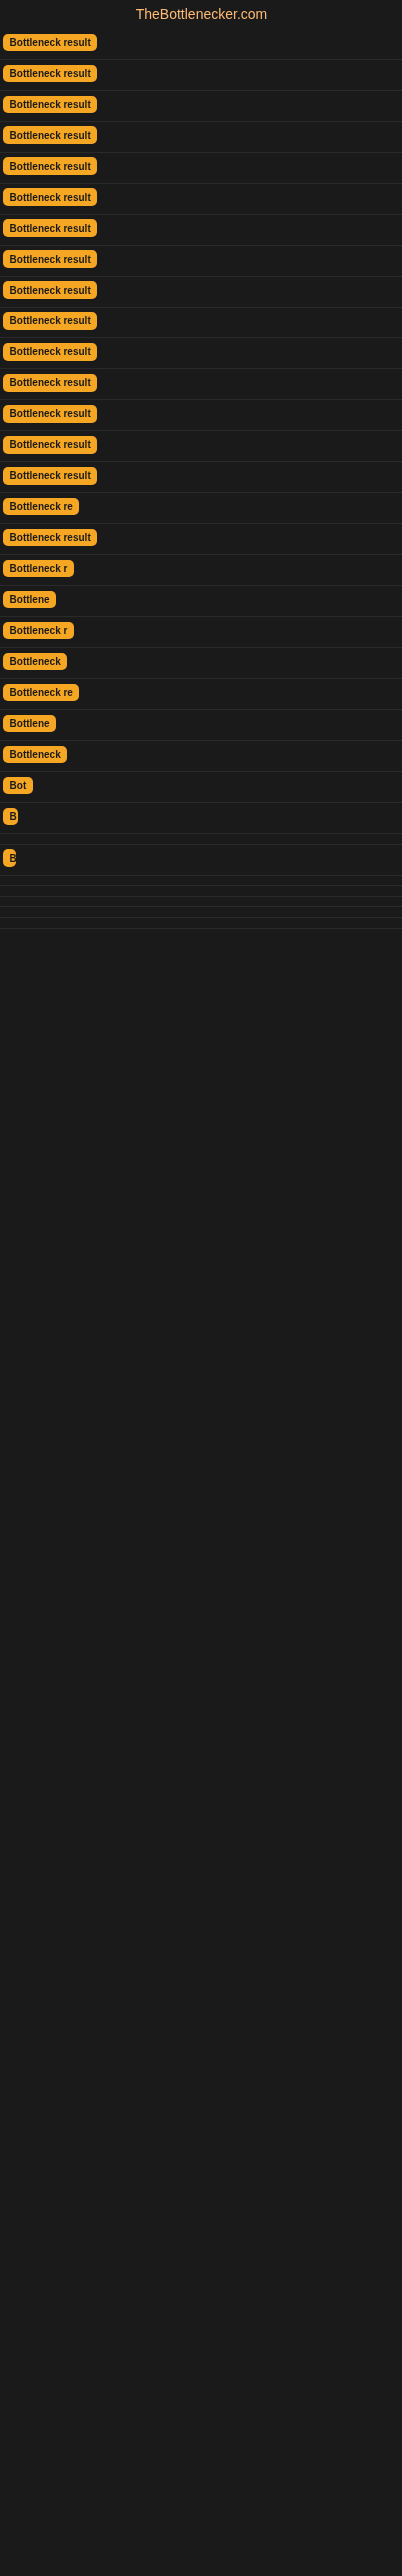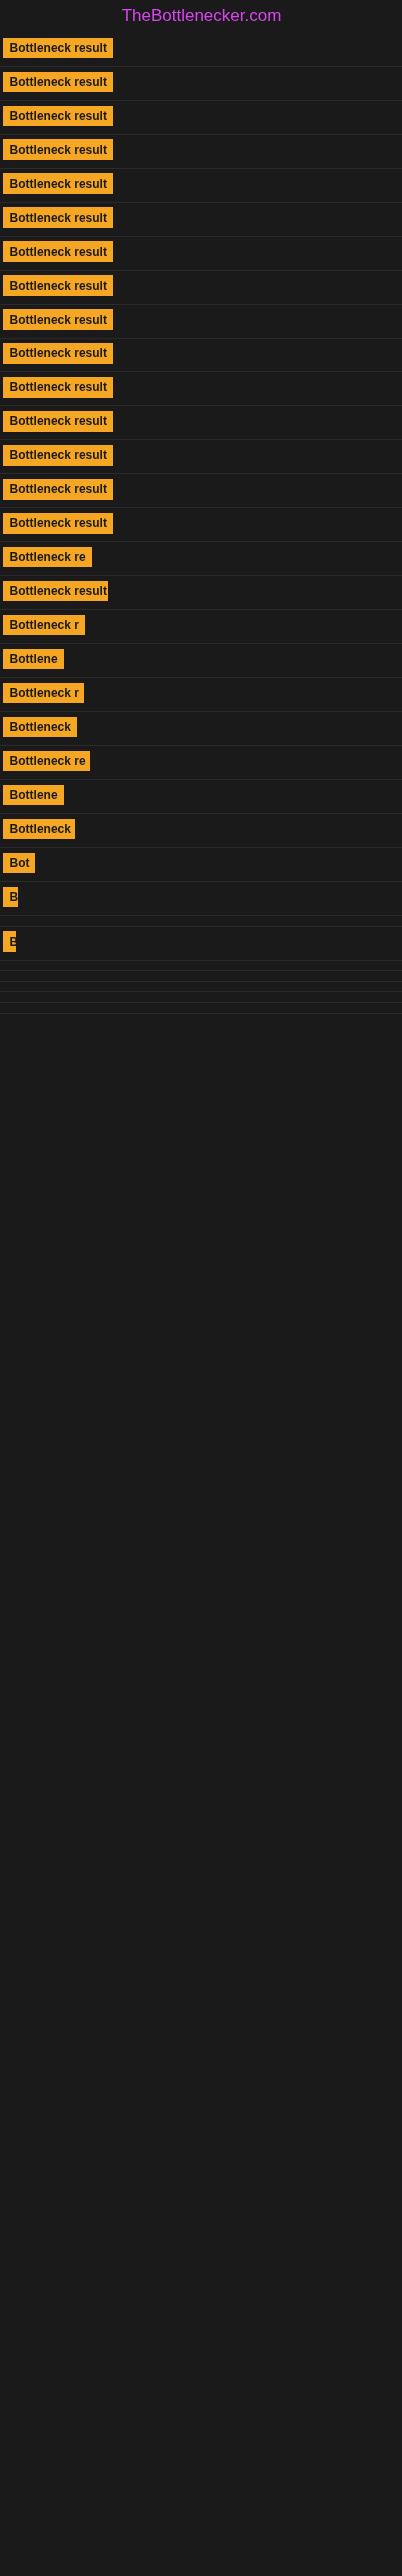--- a/index.html
+++ b/index.html
@@ -11,34 +11,34 @@
     body {
       width: 403px;
       min-height: 2576px;
       background-color: #1a1a1a;
       font-family: Arial, sans-serif;
       position: relative;
     }
 
     .site-title {
       text-align: center;
-      color: #d946ef;
-      font-size: 17px;
+      color: #fdba74;
+      font-size: 14px;
       padding: 6.4px 0;
       background-color: #1a1a1a;
     }
 
     .bottleneck-badge {
       display: inline-block;
       background-color: #f5a623;
       color: #1a1a1a;
-      font-size: 12px;
+      font-size: 10px;
       font-weight: bold;
       padding: 3.2px 6.4px;
-      border-radius: 0;
+      border-radius: 5px;
       white-space: nowrap;
       overflow: hidden;
     }
 
     .result-row {
       padding: 4.8px 3.2px;
       border-bottom: 0.8px solid #2a2a2a;
     }
   </style>
 </head>

